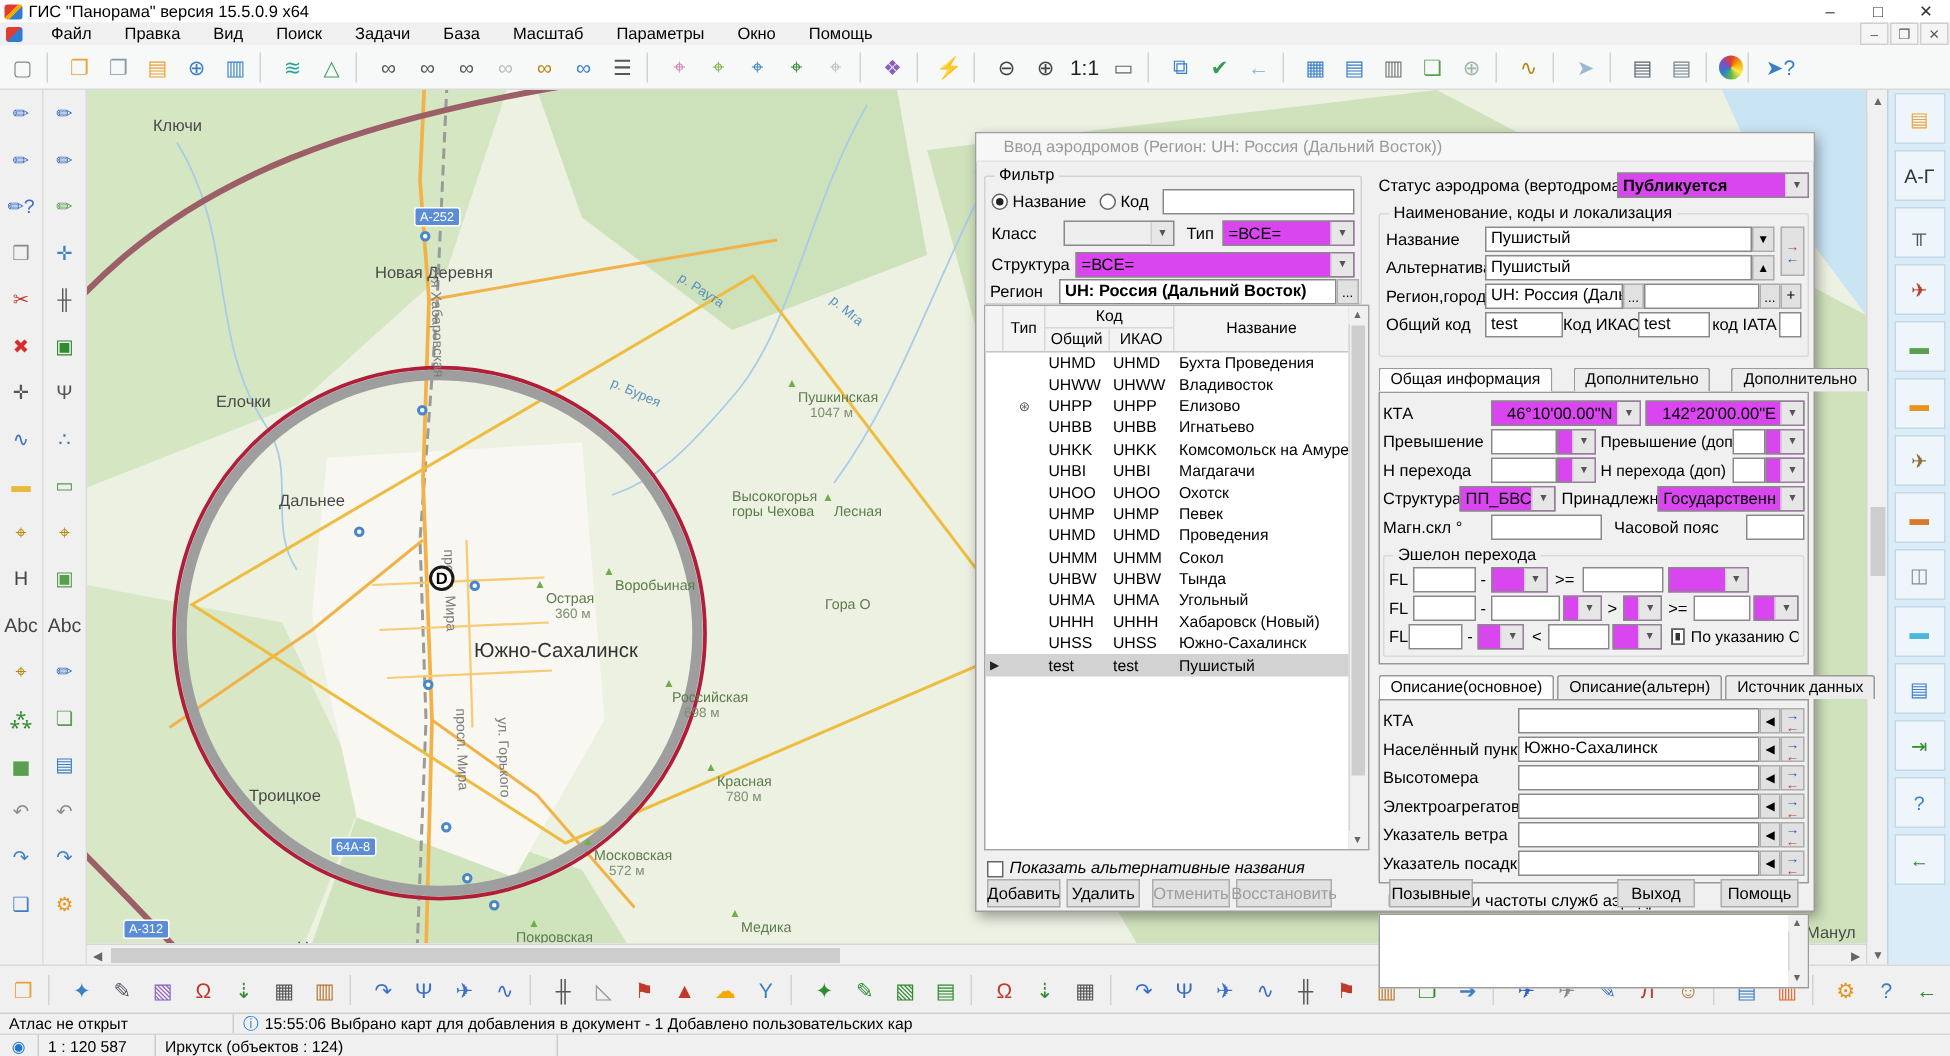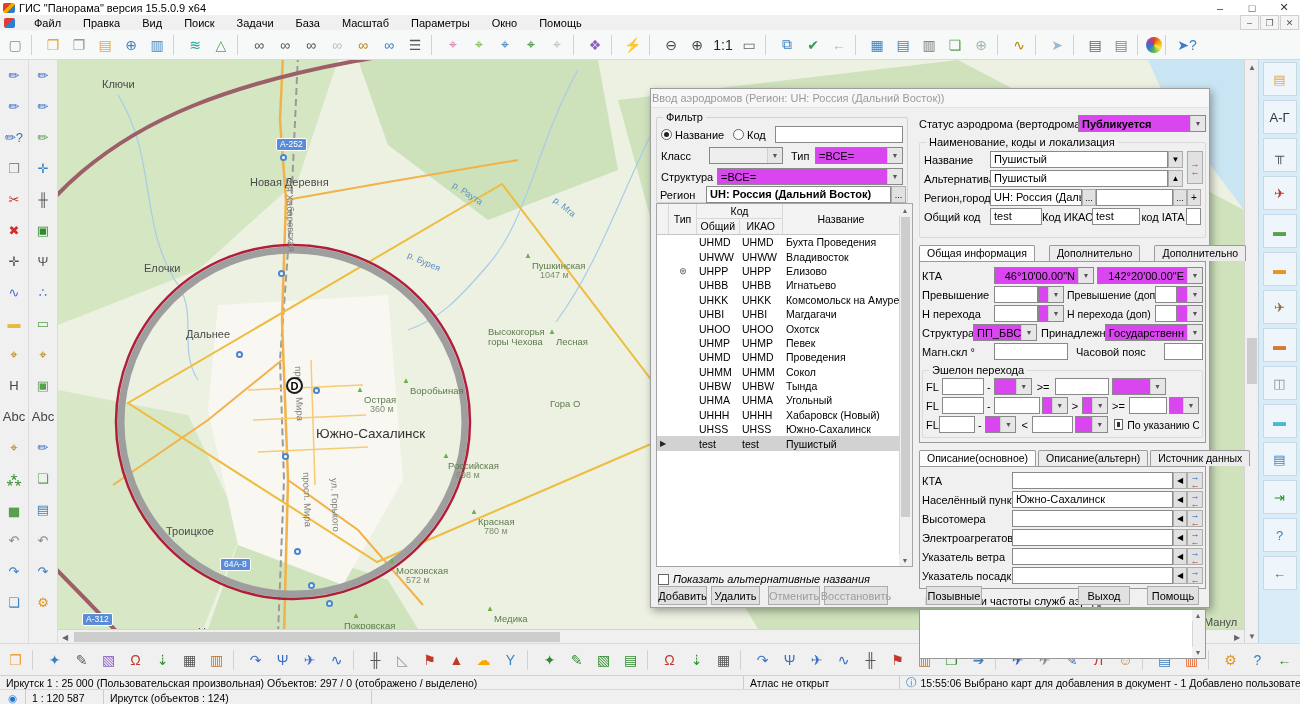--- a/index.html
+++ b/index.html
@@ -47,21 +47,21 @@
   #map-vsb{left:1244px;top:60px;width:14px;height:583px;border-left:1px solid #d5d5d5;}
   #map-hsb{left:58px;top:629px;width:1186px;height:14px;border-top:1px solid #d5d5d5;}
   .sb-arr{position:absolute;width:14px;height:14px;display:flex;align-items:center;justify-content:center;font-size:8px;color:#666;background:#f0f0f0;}
   .sb-thumb{position:absolute;background:#cdcdcd;}
   
   #status1{position:absolute;left:0;top:675px;width:1300px;height:14px;background:#f0f0f0;border-top:1px solid #d0d0d0;display:flex;font-size:10.5px;}
   #status2{position:absolute;left:0;top:689px;width:1300px;height:15px;background:#f0f0f0;border-top:1px solid #d8d8d8;display:flex;font-size:10.5px;}
   .seg{border-right:1px solid #ccc;display:flex;align-items:center;padding:0 6px;box-sizing:border-box;white-space:nowrap;overflow:hidden;}
   
   #dlg{position:absolute;left:650px;top:88px;width:560px;height:520px;background:#f0f0f0;border:1px solid #9e9e9e;box-shadow:2px 3px 8px rgba(0,0,0,.35);box-sizing:border-box;z-index:5;}
-  #dlg-title{height:18px;background:#f7f7f7;color:#9a9a9a;font-size:11px;display:flex;align-items:center;padding-left:1px;border-bottom:1px solid #e3e3e3;}
+  #dlg-title{height:18px;background:#f7f7f7;color:#9a9a9a;font-size:11px;display:flex;align-items:center;padding-left:18px;border-bottom:1px solid #e3e3e3;}
   .gbox{position:absolute;border:1px solid #d2d2d2;border-radius:2px;}
   .glab{position:absolute;top:-7px;left:6px;background:#f0f0f0;padding:0 3px;font-size:11px;}
   .inp{border:1px solid #898989;background:#fff;height:15px;line-height:15px;font-size:11px;padding:0 3px;overflow:hidden;white-space:nowrap;box-sizing:content-box;}
   .combo{border:1px solid #898989;background:#d946ef;height:17px;display:flex;align-items:center;font-size:11px;box-sizing:border-box;}
   .combo .cv{flex:1;padding:0 3px;overflow:hidden;white-space:nowrap;}
   .combo .ca{width:14px;height:100%;display:flex;align-items:center;justify-content:center;font-size:7px;color:#555;background:#e6e6e6;border-left:1px solid #cfcfcf;}
   .combo.dis{background:#eee;}
   .btn{background:#e1e1e1;border:1px solid #adadad;font-size:11px;height:19px;display:inline-flex;align-items:center;justify-content:center;box-sizing:border-box;}
   .btn.dis{color:#9d9d9d;}
   .sqbtn{background:#e1e1e1;border:1px solid #adadad;display:inline-flex;align-items:center;justify-content:center;font-size:8px;box-sizing:border-box;}
@@ -809,21 +809,20 @@
     <span class="tsep"></span>
     <span class="ticon" style="color: rgb(59, 127, 196);">▤</span>
     <span class="ticon" style="color: rgb(232, 98, 43);">▥</span>
     <span class="tsep"></span>
     <span class="ticon" style="color: rgb(232, 147, 28);">⚙</span>
     <span class="ticon" style="color: rgb(59, 127, 196);">?</span>
     <span class="ticon" style="color: rgb(46, 139, 46);">←</span>
   </div>
 
 <div id="status1">
-  <span class="seg" style="width:744px;">Иркутск 1 : 25 000 (Пользовательская произвольная) Объектов: 297 / 0 (отображено / выделено)</span>
   <span class="seg" style="width:156px;">Атлас не открыт</span>
   <span class="seg" style="flex:1;border-right:none;">
     <span style="color:#1a7ad4;margin-right:4px;">ⓘ</span>
     <span>15:55:06  Выбрано карт для добавления в документ - 1  Добавлено пользовательских кар</span>
   </span>
 </div>
 <div id="status2">
   <span class="seg" style="width:26px;justify-content:center;color:#2277cc;">◉</span>
   <span class="seg" style="width:78px;">1 : 120 587</span>
   <span class="seg" style="width:268px;">Иркутск  (объектов : 124)</span>

